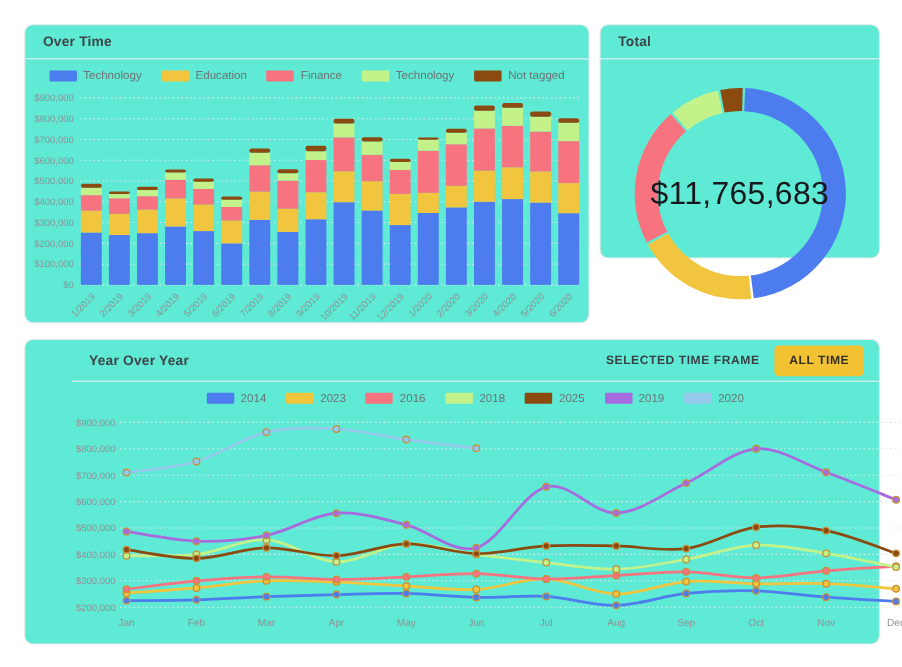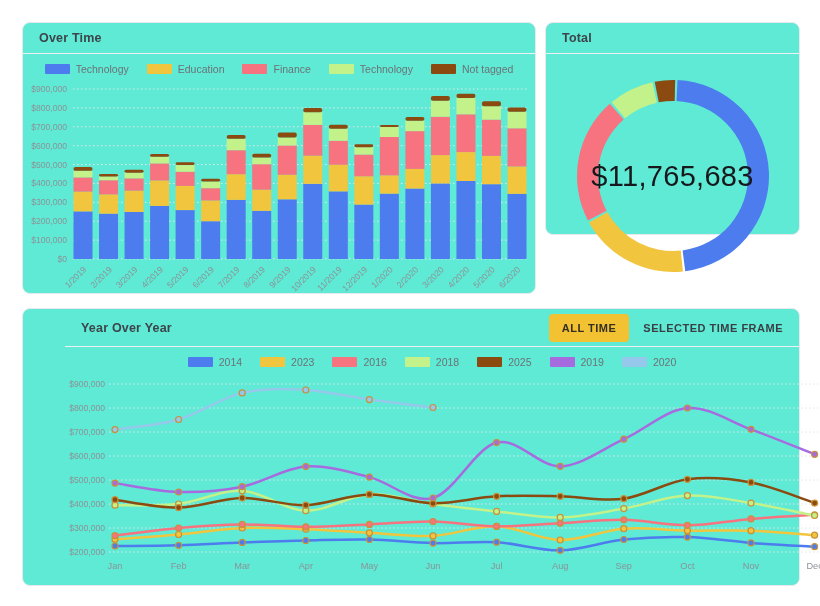--- a/index.html
+++ b/index.html
@@ -242,22 +242,22 @@
           <path d="M87.71523220180578 11.757402059545711 A96 96 0 0 1 108.17798402298719 10.02470950502098 L107.70155001795874 31.01930430079763 A75 75 0 0 0 91.71502515766076 32.37297035902009 Z" fill="#8b4a10"></path>
         </svg>
       <div class="donut-center">$11,765,683</div>
     </div>
   </section>
 
   <section class="card card-yoy">
     <header class="card-header">
       <h2 class="card-title">Year Over Year</h2>
       <div class="header-buttons">
+        <button class="btn btn-text">SELECTED TIME FRAME</button>
         <button class="btn btn-primary">ALL TIME</button>
-        <button class="btn btn-text">SELECTED TIME FRAME</button>
       </div>
     </header>
     <div class="legend" id="line-legend">
         <span class="legend-item">
           <span class="swatch" style="background: rgb(77, 124, 238);"></span>
           <span class="legend-label">2014</span>
         </span>
         <span class="legend-item">
           <span class="swatch" style="background: rgb(242, 197, 62);"></span>
           <span class="legend-label">2023</span>

